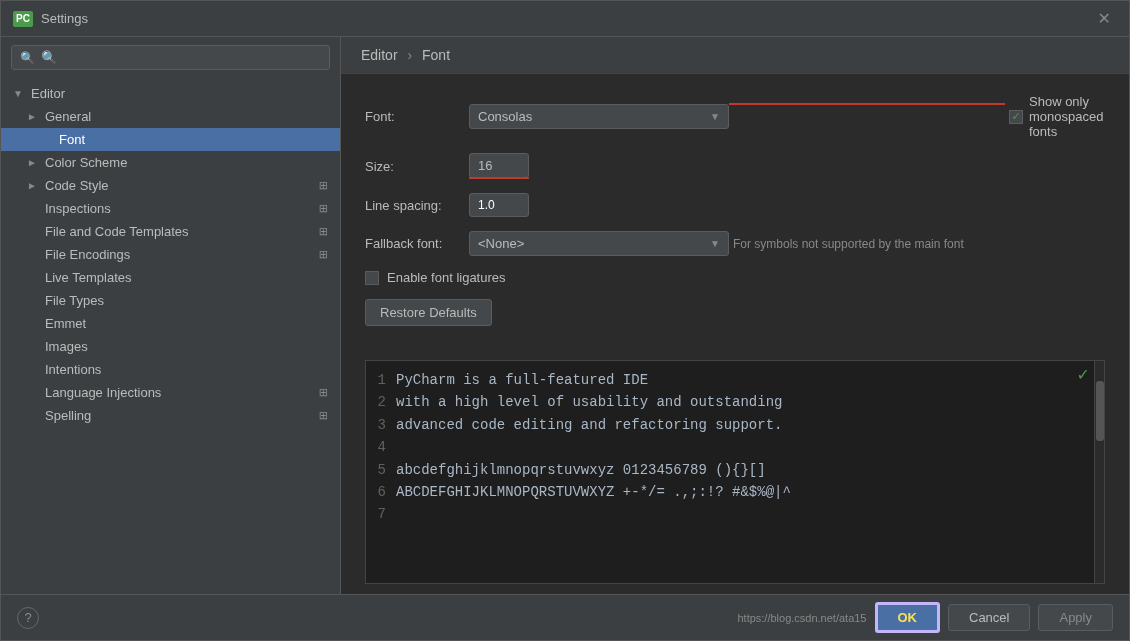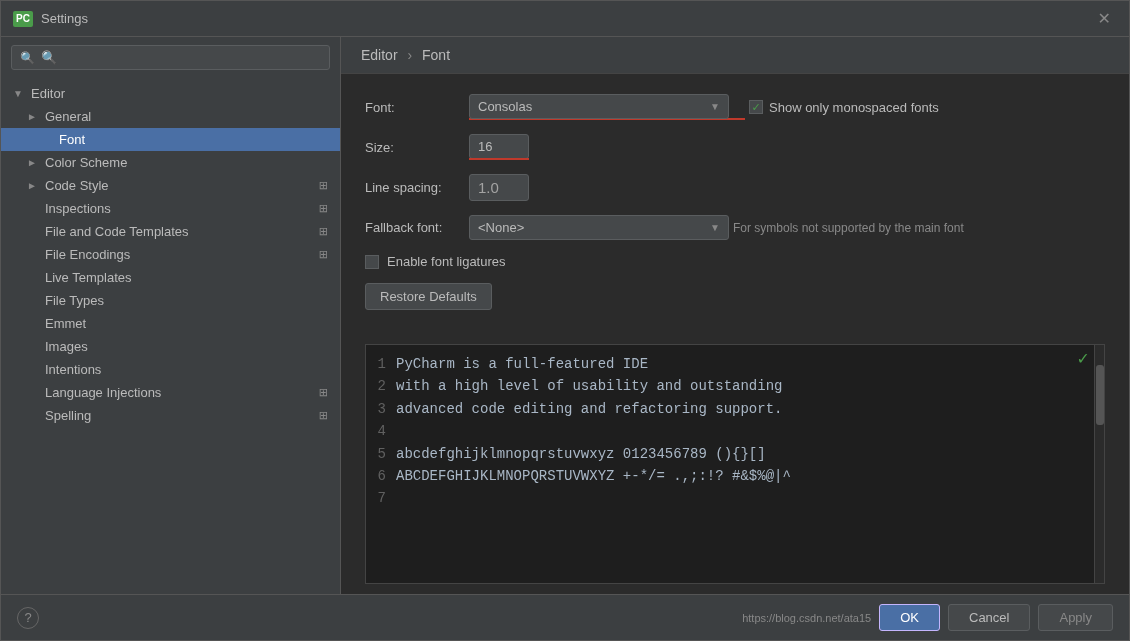--- a/index.html
+++ b/index.html
@@ -236,22 +236,22 @@
       background: #c0392b;
       width: 60px;
       margin-top: -1px;
     }
 
     .line-spacing-input {
       background: #45484a;
       border: 1px solid #5a5d5f;
       border-radius: 3px;
       padding: 4px 8px;
-      color: #a3a3a3;
-      font-size: 15px;
+      color: #ffffff;
+      font-size: 12px;
       width: 60px;
       outline: none;
     }
 
     .fallback-select {
       background: #45484a;
       border: 1px solid #5a5d5f;
       border-radius: 3px;
       padding: 4px 8px;
       color: #bbbbbb;
@@ -382,22 +382,23 @@
     .action-btn {
       padding: 5px 20px;
       border-radius: 3px;
       font-size: 13px;
       cursor: pointer;
       margin-left: 8px;
     }
 
     .btn-ok {
       background: #4a6fa5;
-      border: 1px solid #c4b5fd;
-      color: #ffffff;
+      border: 3px solid #c4b5fd;
+      color: #fde047;
+      font-weight: bold;
     }
 
     .btn-cancel {
       background: #45484a;
       border: 1px solid #5a5d5f;
       color: #bbbbbb;
     }
 
     .btn-apply {
       background: #45484a;
@@ -509,21 +510,21 @@
       <div class="breadcrumb">
         <span>Editor</span>
         <span class="sep">›</span>
         <span>Font</span>
       </div>
 
       <div class="form-area">
         
         <div class="form-row">
           <span class="form-label">Font:</span>
-          <div style="display:flex; flex-direction:column;">
+          <div style="display:flex; flex-direction:row;">
             <div class="font-select">
               <span>Consolas</span>
               <span class="dropdown-arrow">▼</span>
             </div>
             <div class="font-select-underline"></div>
           </div>
           <div class="checkbox-container">
             <div class="checkbox checked"></div>
             <span>Show only monospaced fonts</span>
           </div>

